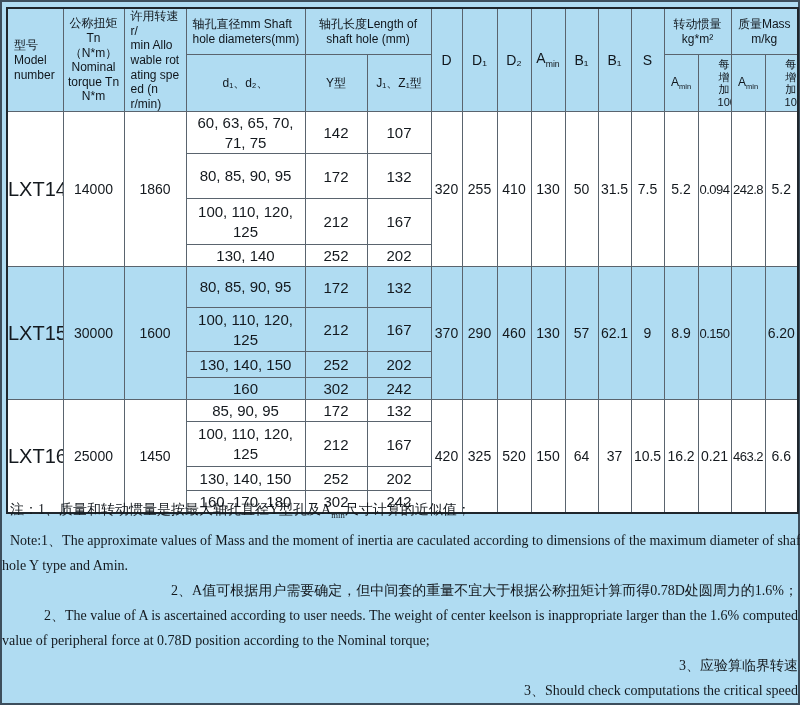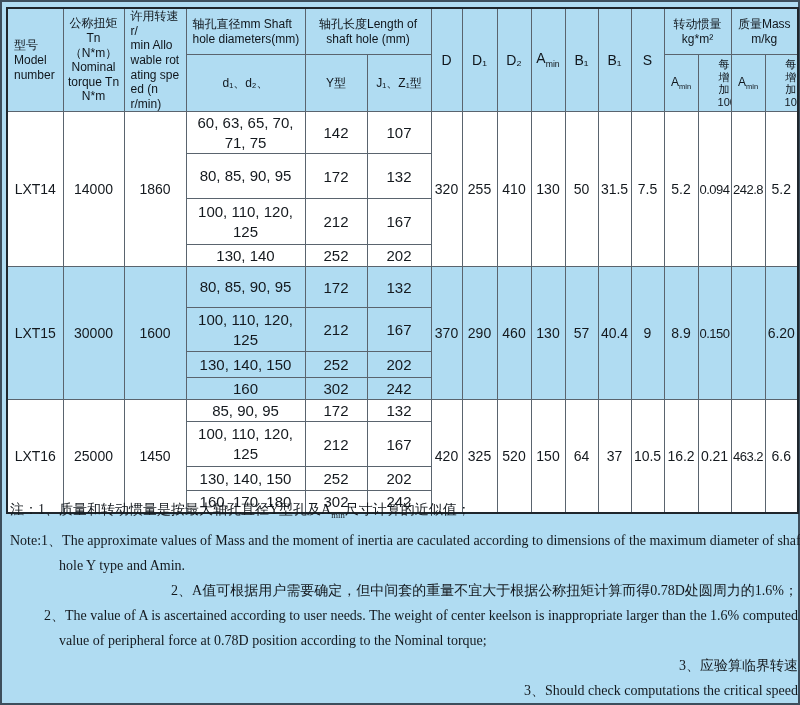--- a/index.html
+++ b/index.html
@@ -41,21 +41,21 @@
   }
   .spec thead .sym { font-size: 14px; }
   .spec thead .per100 { font-size: 11px; line-height: 1.15; padding-left: 19px; }
   .spec thead .leftal { text-align: left; padding-left: 6px; }
   .h42 { height: 42px; } .h37 { height: 37px; }
   .h45 { height: 45px; } .h46 { height: 46px; }
   .h41 { height: 41px; } .h44 { height: 44px; }
   .h26 { height: 26px; } .h24 { height: 24px; } .h22 { height: 22px; }
   tbody.white td { background: #ffffff; }
   tbody.blue  td { background: #b0dcf2; }
-  .model { font-size: 14px; }
+  .model { font-size: 20px; }
   .num   { font-size: 14px; margin-top: 12px; }
   .numsm { font-size: 13px; letter-spacing: -0.5px; }
   .dlist {
     font-size: 15px;
     text-align: left;
     padding: 1px 4px 1px 8px;
     line-height: 1.35;
   }
   .len { font-size: 15px; }
   sub { font-size: 0.62em; }
@@ -63,21 +63,21 @@
     position: absolute;
     left: 0; top: 496px;
     width: 796px;
     font-size: 14px;
     line-height: 23px;
     font-family: Liberation Serif, serif;
   }
   .note { margin-bottom: 2px; white-space: nowrap; }
   .ind-a { padding-left: 8px; }
   .ind-b { padding-left: 20px; text-align: right; }
-  .ind-c { padding-left: 57px; }
+  .ind-c { }
 </style>
 </head>
 <body>
 
 <div class="page">
 
   <table class="spec">
     <colgroup>
       <col style="width:56px">
         <col style="width:61px">
@@ -184,21 +184,21 @@
         <td rowspan="4" class="num">30000</td>
         <td rowspan="4" class="num">1600</td>
         <td class="dlist">80, 85, 90, 95</td>
         <td class="len">172</td>
         <td class="len">132</td>
         <td rowspan="4" class="num">370</td>
         <td rowspan="4" class="num">290</td>
         <td rowspan="4" class="num">460</td>
         <td rowspan="4" class="num">130</td>
         <td rowspan="4" class="num">57</td>
-        <td rowspan="4" class="num">40.4</td>
+        <td rowspan="4" class="num">62.1</td>
         <td rowspan="4" class="num">9</td>
         <td rowspan="4" class="num">8.9</td>
         <td rowspan="4" class="numsm">0.150</td>
         <td rowspan="4" class="numsm"></td>
         <td rowspan="4" class="num">6.20</td>
       </tr>
       <tr class="h44">
         <td class="dlist">100, 110, 120, 125</td>
         <td class="len">212</td>
         <td class="len">167</td>

